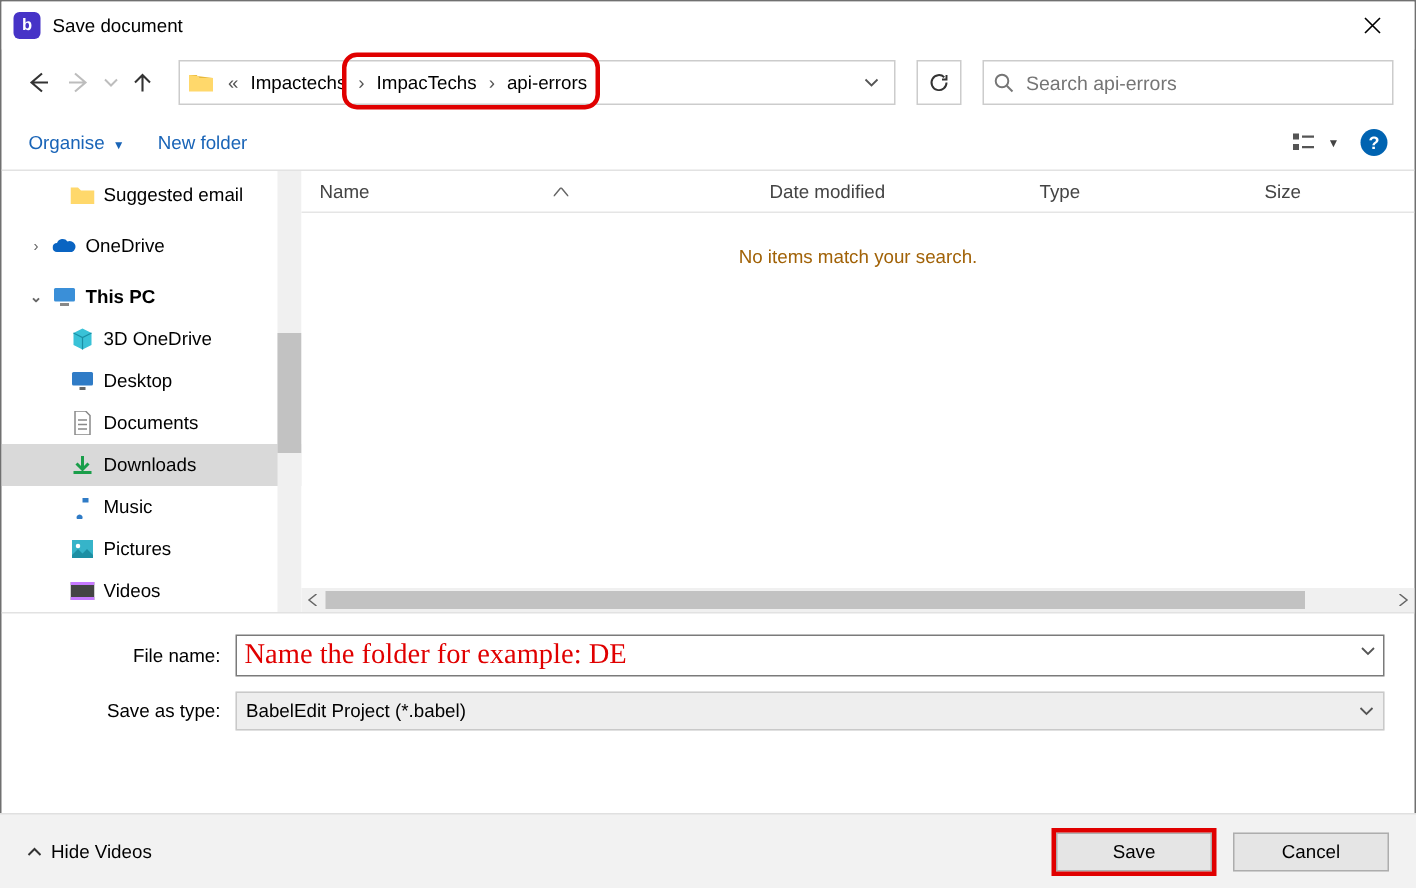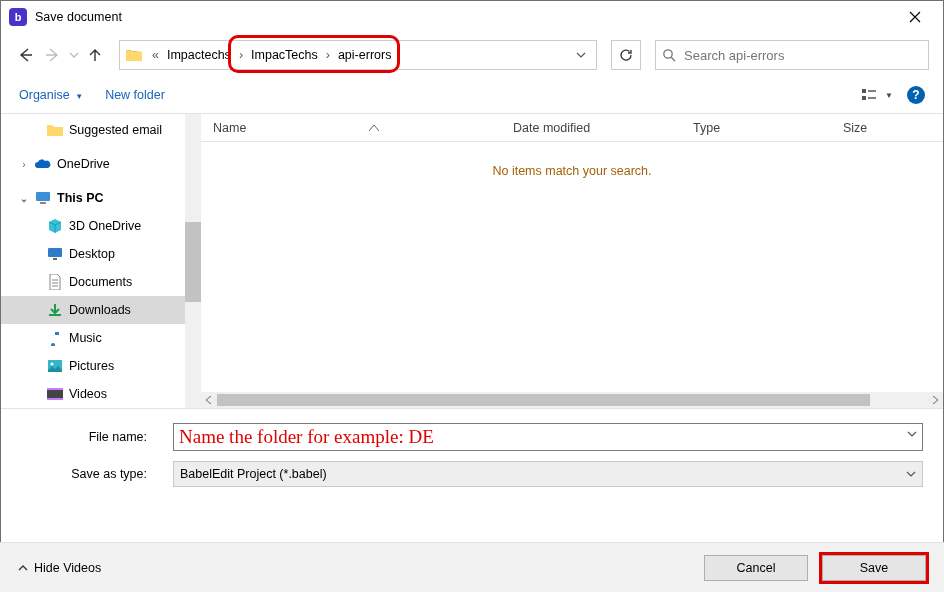--- a/index.html
+++ b/index.html
@@ -251,21 +251,20 @@
     margin-bottom: 10px;
   }
   .form-label {
     width: 136px;
     text-align: right;
     padding-right: 10px;
   }
   .form-field {
     flex: 1;
     position: relative;
-    margin-left: 16px;
   }
   .filename-input {
     width: 100%;
     height: 28px;
     border: 1px solid #7a7a7a;
     background: #fff;
     padding: 0 22px 0 6px;
     font-family: inherit;
     font-size: 13px;
     outline: none;
@@ -580,16 +579,16 @@
 </div>
 
 <div class="bottom-row">
   <div class="hide-folders">
     <svg width="10" height="10" viewBox="0 0 10 10">
         <path d="M1 7 L5 3 L9 7" stroke="#333" stroke-width="1.3" fill="none"></path>
       </svg>
     <span>Hide Videos</span>
   </div>
   <div class="btns">
+    <div class="btn highlight">Save</div>
     <div class="btn">Cancel</div>
-    <div class="btn highlight">Save</div>
   </div>
 </div>
 
 </body></html>

